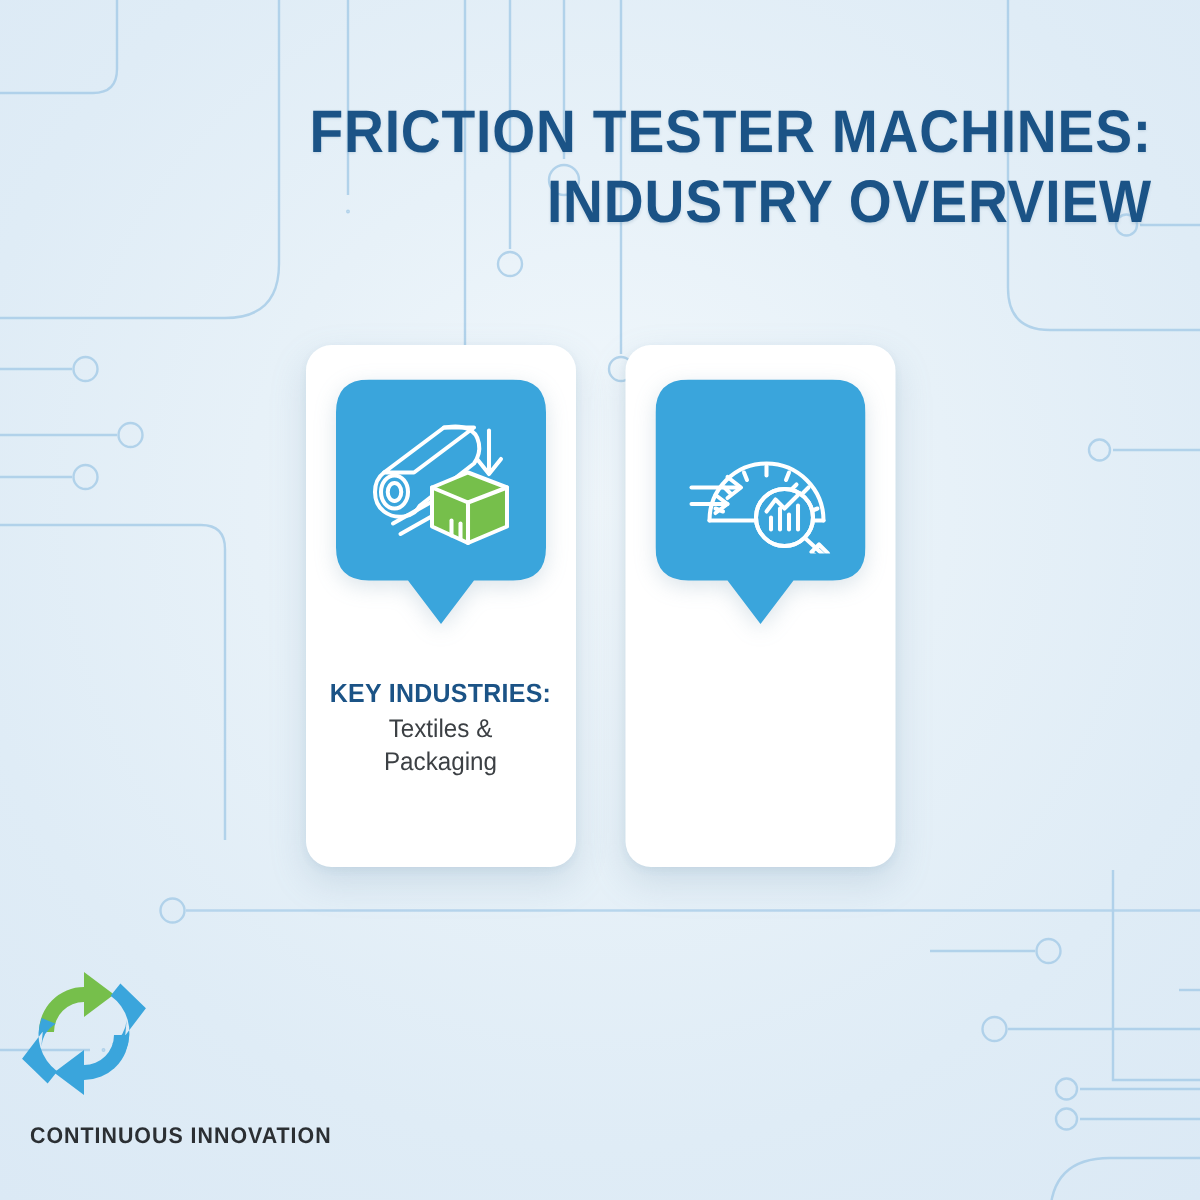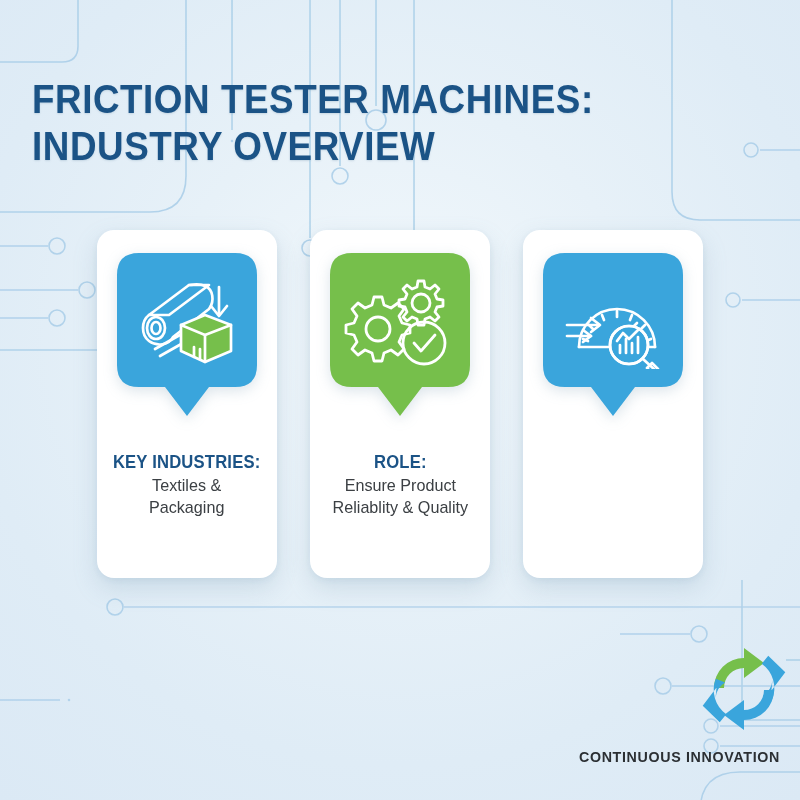--- a/index.html
+++ b/index.html
@@ -23,22 +23,22 @@
   
   #circuit {
     position:absolute; inset:0;
     width:800px; height:800px;
     pointer-events:none;
   }
 
   
   .title-wrap {
     position:absolute;
-    top:76px; left:0; right:0;
-    text-align:left;
+    top:65px; left:0; right:0;
+    text-align:right;
     z-index:5;
   }
   .title-line {
     font-family:"Liberation Sans Narrow","Liberation Sans", sans-serif;
     font-weight:bold;
     font-size:40px;
     letter-spacing:0.6px;
     line-height:47px;
     color:#1b5386;
     transform:scaleX(0.92);
@@ -109,21 +109,21 @@
     line-height:22px;
     margin-top:2px;
     transform:scaleX(0.95);
     white-space:pre-line;
   }
 
   
   .footer {
     position:absolute;
     top:640px; left:0; right:0;
-    text-align:right;
+    text-align:left;
     z-index:5;
   }
   .loop-icon { width:112px; height:98px; display:inline-block; }
   .footer-label {
     margin-top:6px;
     font-family:"Liberation Sans Narrow","Liberation Sans", sans-serif;
     font-weight:bold;
     font-size:15px;
     letter-spacing:0.7px;
     color:#2b2f33;
@@ -224,45 +224,20 @@
           </g>
         </svg>
       </div>
       <div class="card-text">
         <div class="card-heading">KEY INDUSTRIES:</div>
         <div class="card-body">Textiles &amp;
 Packaging</div>
       </div>
     </div>
 
-    <div class="card">
-      <div class="badge-wrap">
-        <svg class="badge-shape" viewBox="0 0 140 168">
-          <path d="M22 0 H118 Q140 0 140 22 V112 Q140 134 118 134 H92 L70 163 L48 134 H22 Q0 134 0 112 V22 Q0 0 22 0 Z" fill="#76bf4b"></path>
-        </svg>
-        <svg class="badge-icon" viewBox="0 0 112 96">
-          <g fill="none" stroke="#ffffff" stroke-width="2.8" stroke-linejoin="round" stroke-linecap="round">
-
-            <path d="M74 8 L80 8 L81 14 L86 16 L91 12 L95 16 L91 21 L93 26 L99 27 L99 33 L93 34 L91 39 L95 44 L91 48 L86 44 L81 46 L80 52 L74 52 L73 46 L68 44 L63 48 L59 44 L63 39 L61 34 L55 33 L55 27 L61 26 L63 21 L59 16 L63 12 L68 16 L73 14 Z"></path>
-            <circle cx="77" cy="30" r="9"></circle>
-
-            <path d="M30 24 L38 24 L40 32 L47 35 L54 30 L60 36 L55 43 L58 50 L66 52 L66 60 L58 62 L55 69 L60 76 L54 82 L47 77 L40 80 L38 88 L30 88 L28 80 L21 77 L14 82 L8 76 L13 69 L10 62 L2 60 L2 52 L10 50 L13 43 L8 36 L14 30 L21 35 L28 32 Z"></path>
-            <circle cx="34" cy="56" r="12"></circle>
-
-            <circle cx="80" cy="70" r="21"></circle>
-            <path d="M70 70 L77 78 L91 62"></path>
-          </g>
-        </svg>
-      </div>
-      <div class="card-text">
-        <div class="card-heading">ROLE:</div>
-        <div class="card-body">Ensure Product
-Reliablity &amp; Quality</div>
-      </div>
-    </div>
 
     <div class="card">
       <div class="badge-wrap">
         <svg class="badge-shape" viewBox="0 0 140 168">
           <path d="M22 0 H118 Q140 0 140 22 V112 Q140 134 118 134 H92 L70 163 L48 134 H22 Q0 134 0 112 V22 Q0 0 22 0 Z" fill="#3aa5dc"></path>
         </svg>
         <svg class="badge-icon" viewBox="0 0 112 96">
           <g fill="none" stroke="#ffffff" stroke-width="2.7" stroke-linecap="round" stroke-linejoin="round">
 
             <path d="M22 74 A38 38 0 0 1 98 74"></path>

